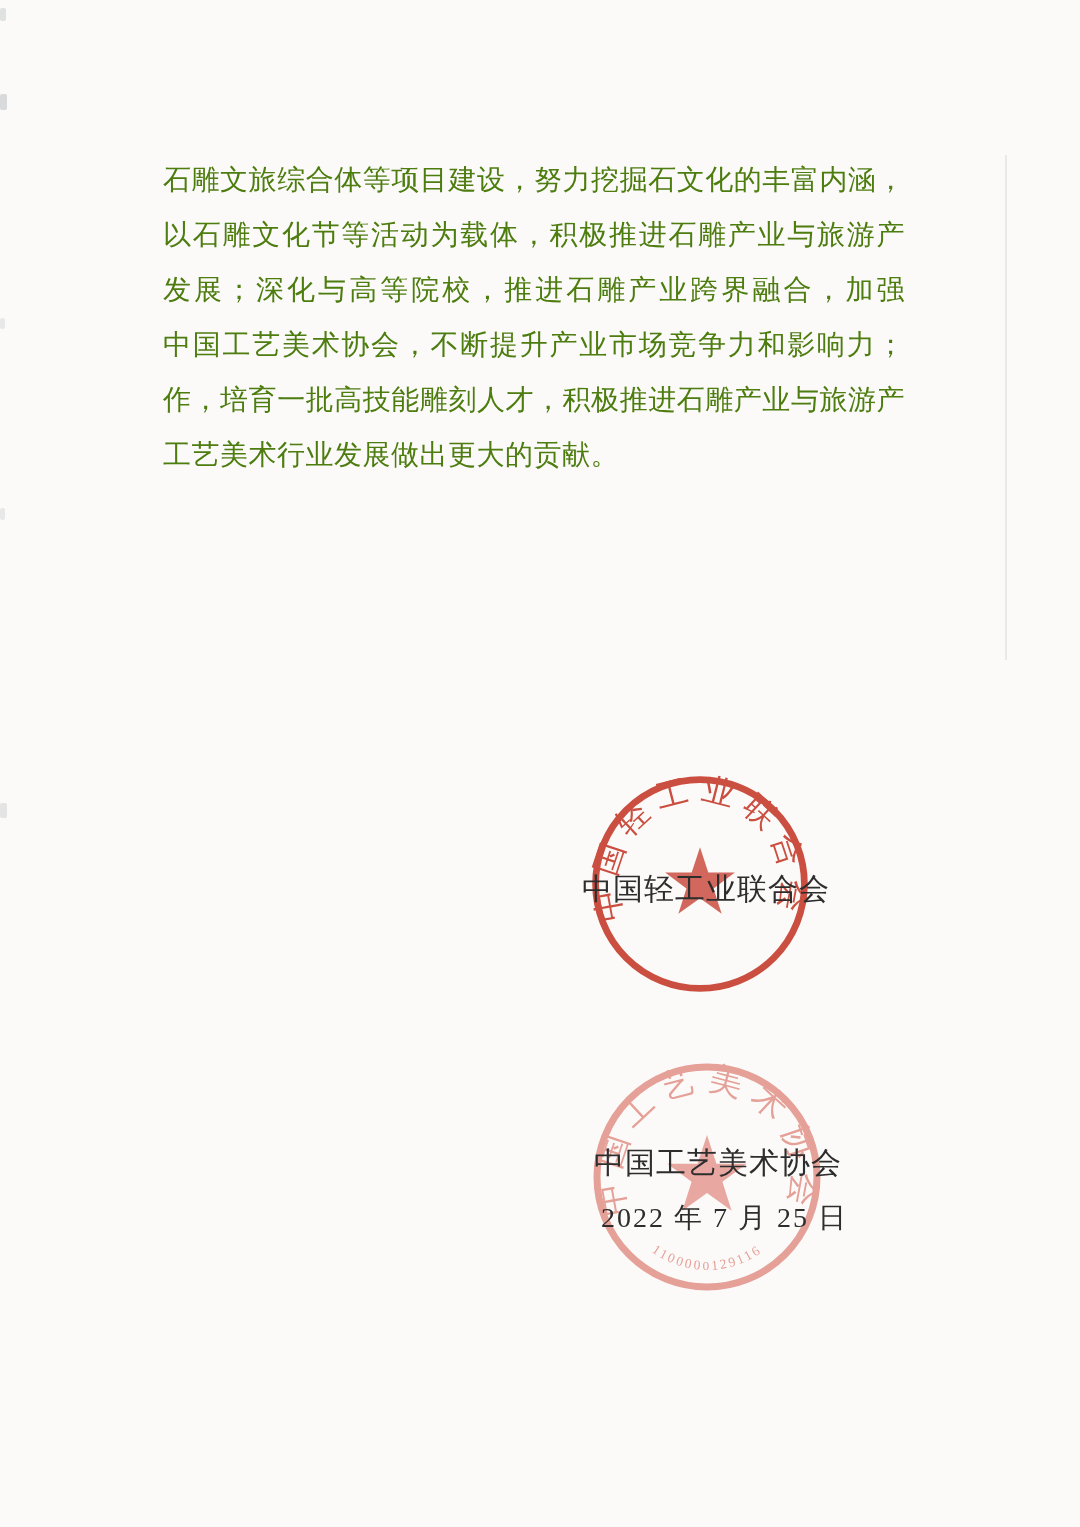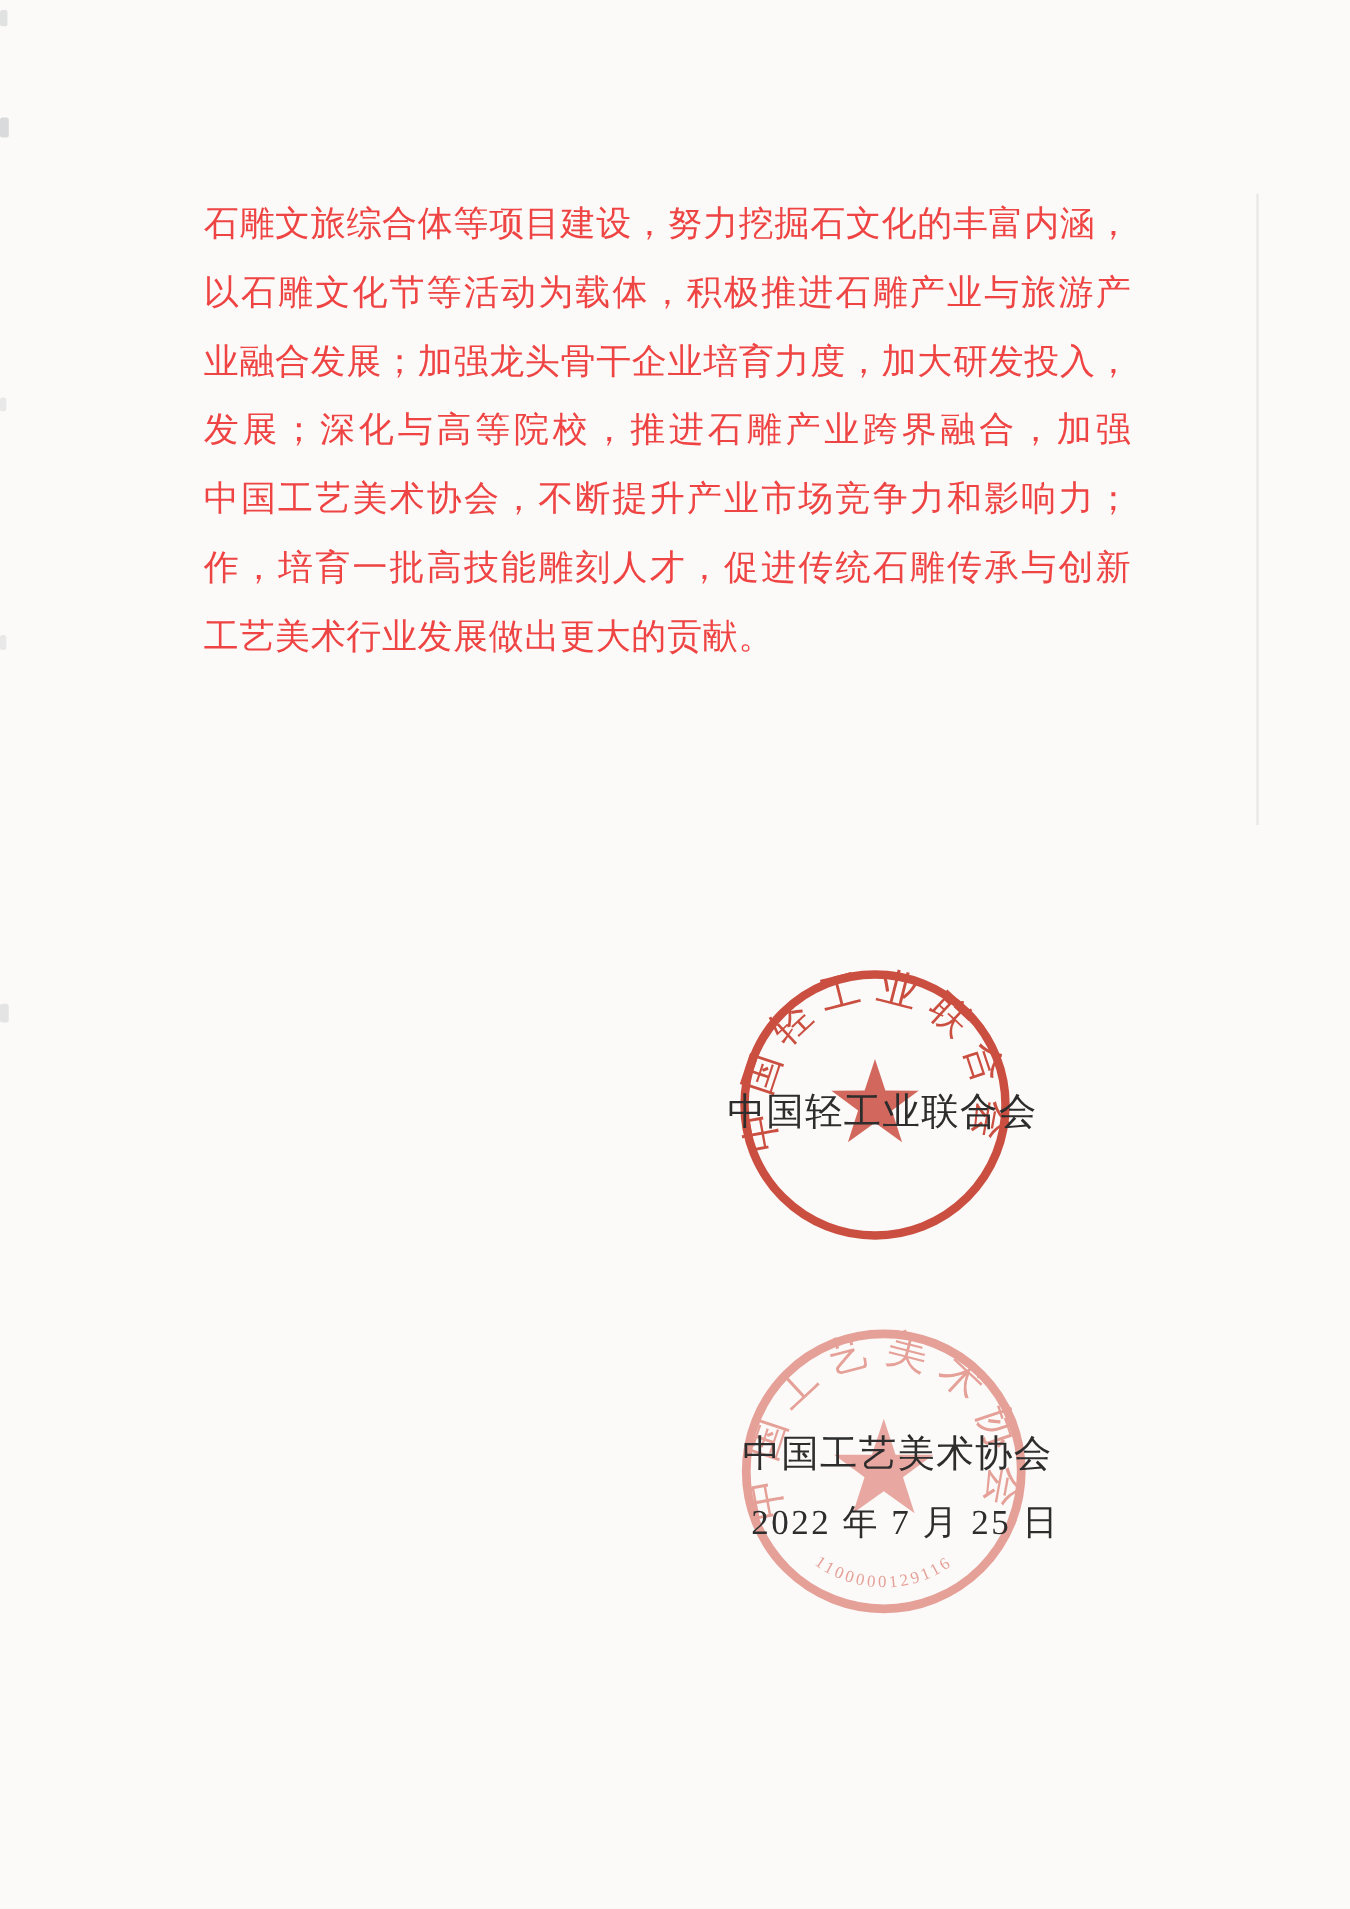--- a/index.html
+++ b/index.html
@@ -12,21 +12,21 @@
     position:relative;
     width:1080px;height:1527px;
     background:#fbfaf8;
     overflow:hidden;
   }
   
   .letter-body{
     position:absolute;
     left:163px;top:152px;
     width:742px;
-    color:#ef4444;
+    color:#4d7c0f;
   }
   .body-line{
     width:742px;
     height:55px;
     line-height:55px;
     font-size:28px;
     text-align:justify;
     text-align-last:justify;
     text-justify:inter-character;
     white-space:nowrap;
@@ -72,24 +72,23 @@
   }
 </style>
 </head>
 <body>
 
 <div class="page">
 
   <div class="letter-body">
     <div class="body-line">石雕文旅综合体等项目建设，努力挖掘石文化的丰富内涵，</div>
     <div class="body-line">以石雕文化节等活动为载体，积极推进石雕产业与旅游产</div>
-    <div class="body-line">业融合发展；加强龙头骨干企业培育力度，加大研发投入，</div>
     <div class="body-line">发展；深化与高等院校，推进石雕产业跨界融合，加强</div>
     <div class="body-line">中国工艺美术协会，不断提升产业市场竞争力和影响力；</div>
-    <div class="body-line">作，培育一批高技能雕刻人才，促进传统石雕传承与创新</div>
+    <div class="body-line">作，培育一批高技能雕刻人才，积极推进石雕产业与旅游产</div>
     <div class="body-line last">工艺美术行业发展做出更大的贡献。</div>
   </div>
 
   <svg class="stamp stamp-1" width="232" height="232" viewBox="0 0 240 240">
     <circle cx="120" cy="120" r="108" fill="none" stroke="#cb4132" stroke-width="7"></circle>
     <polygon fill="#cb4132" opacity="0.85" points="120,82 128.6,108.1 156.1,108.2 134,124.6 142.4,150.8 120,134.7 97.6,150.8 106,124.6 83.9,108.2 111.4,108.1"></polygon>
     <path id="arc1" d="M 42.1 156.3 A 86 86 0 1 1 197.9 156.3" fill="none"></path>
     <text font-size="33" letter-spacing="10" fill="#cb4132" text-anchor="middle">
       <textPath href="#arc1" startOffset="50%">中国轻工业联合会</textPath>
     </text>

